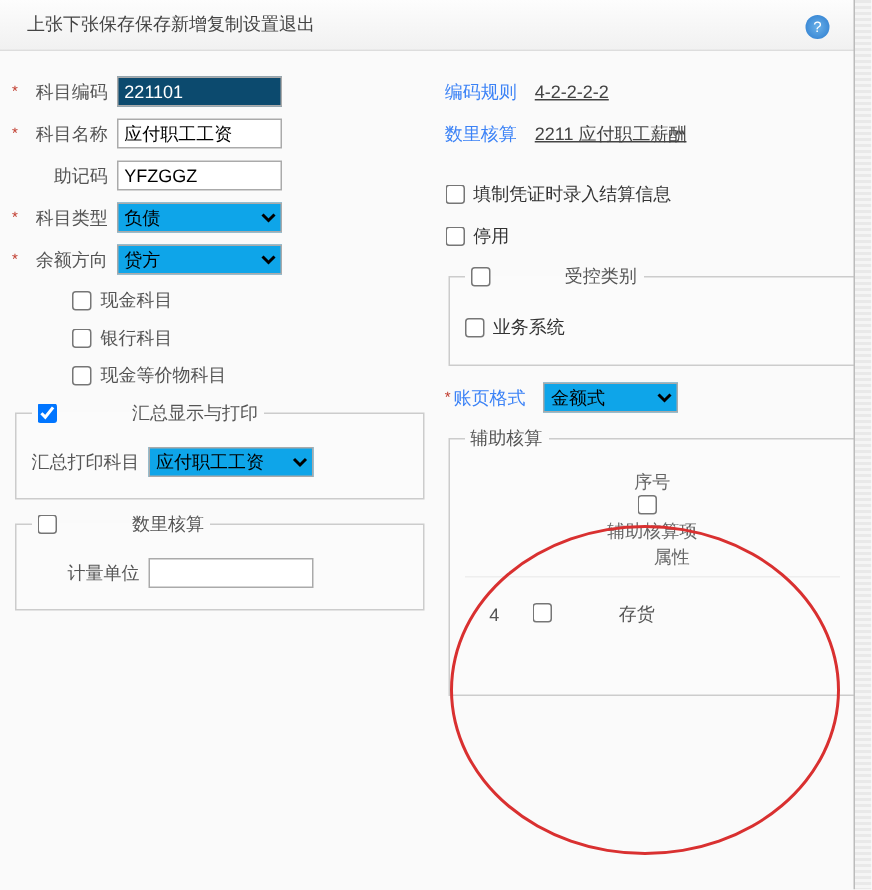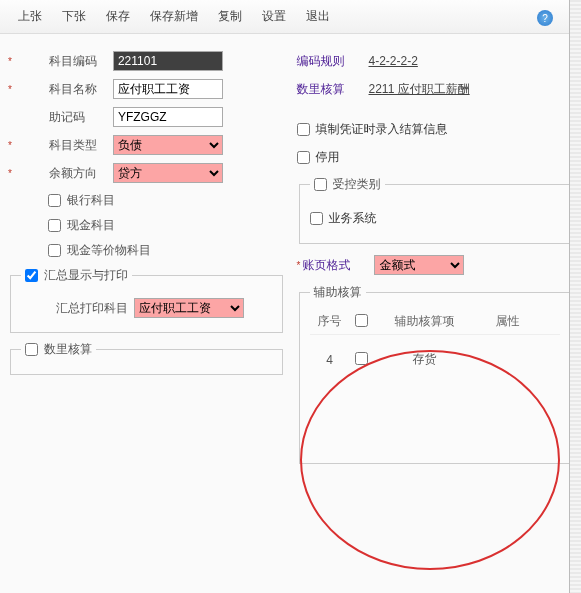--- a/index.html
+++ b/index.html
@@ -1,37 +1,37 @@
 <!DOCTYPE html>
 <html><head>
 <meta charset="utf-8">
 <style>
 * { box-sizing: border-box; margin: 0; padding: 0; }
 body { font-family: "Microsoft YaHei", SimSun, sans-serif; font-size: 12px; background: #fafafa; color: #333; width: 581px; height: 593px; overflow: hidden; position: relative; }
-.toolbar { display: flex; align-items: flex-end; gap: 20px; padding: 8px 18px; border-bottom: 1px solid #ddd; background: linear-gradient(#fdfdfd,#f1f1f1); }
+.toolbar { display: flex; align-items: flex-end; gap: 0; padding: 8px 18px; border-bottom: 1px solid #ddd; background: linear-gradient(#fdfdfd,#f1f1f1); }
 .toolbar span { cursor: pointer; color: #444; }
 .help-ico { position: absolute; right: 28px; top: 10px; width: 16px; height: 16px; border-radius: 50%; background: radial-gradient(#6ab0e8,#2a7bcf); color: #fff; font-size: 10px; display: flex; align-items: center; justify-content: center; }
 .content { display: flex; padding: 10px 8px; gap: 12px; }
 .col { flex: 1; }
 .row { display: flex; align-items: center; margin: 6px 0; min-height: 22px; }
 .req { color: #c0392b; margin-right: 2px; font-size: 10px; }
-.lbl { width: 58px; margin-right: 6px; color: #555; margin-left: 35px; }
-.lbl2 { color: #4c1d95; margin-right: 24px; }
+.lbl { width: 58px; text-align: right; margin-right: 6px; color: #555; }
+.lbl2 { color: #3b82f6; margin-right: 12px; }
 input[type=text] { height: 20px; border: 1px solid #aaa; padding: 1px 4px; font-size: 12px; width: 110px; }
-input.sel { background: #404040; color: #fff; }
-select { height: 20px; border: 1px solid #aaa; font-size: 12px; width: 110px; background: #fca5a5; }
+input.sel { background: #0c4a6e; color: #fff; }
+select { height: 20px; border: 1px solid #aaa; font-size: 12px; width: 110px; background: #0ea5e9; }
 .val { color: #444; text-decoration: underline; }
 input[type=checkbox] { width: 13px; height: 13px; margin-right: 6px; }
 .cb-row { display: flex; align-items: center; margin: 8px 0 8px 40px; color: #555; }
 fieldset { border: 1px solid #ccc; margin: 8px 2px; padding: 8px 10px; background: #fbfbfb; }
-legend { font-size: 12px; color: #555; padding: 0 4px; }
+legend { font-size: 12px; color: #555; padding: 0 4px; gap: 44px; }
 legend.ck { display: flex; align-items: center; }
 .fs-row { display: flex; align-items: center; margin: 6px 0; }
 .fs-row .lbl { width: 72px; }
-.table-head { display: flex; align-items: center; border-bottom: 1px solid #eee; padding: 4px 0; color: #666; }
+.table-head { display: flex; align-items: center; border-bottom: 1px solid #eee; padding: 4px 0; color: #666; flex-direction: column; }
 .table-row { display: flex; align-items: center; padding: 16px 0; color: #555; }
 .c-seq { width: 40px; text-align: center; }
 .c-chk { width: 30px; text-align: center; }
 .c-item { width: 90px; text-align: center; }
 .c-attr { width: 50px; text-align: right; }
 .circle { position: absolute; border: 2px solid #d93030; border-radius: 50%; width: 260px; height: 220px; left: 300px; top: 350px; pointer-events: none; }
 .rt-edge { position: absolute; right: 0; top: 0; bottom: 0; width: 12px; background: repeating-linear-gradient(#e9e9e9,#e9e9e9 2px,#f5f5f5 2px,#f5f5f5 4px); border-left: 1px solid #bbb; }
 </style>
 </head>
 <body>
@@ -69,25 +69,25 @@
         <span class="lbl">科目类型</span>
         <select><option>负债</option></select>
       </div>
     <div class="row">
         <span class="req">*</span>
         <span class="lbl">余额方向</span>
         <select><option>贷方</option></select>
       </div>
     <div class="cb-row">
         <input type="checkbox" style="">
-        <span>银行科目</span>
+        <span>现金科目</span>
       </div>
     <div class="cb-row">
         <input type="checkbox" style="">
-        <span>现金科目</span>
+        <span>银行科目</span>
       </div>
     <div class="cb-row">
         <input type="checkbox" style="">
         <span>现金等价物科目</span>
       </div>
 
     <fieldset>
       <legend class="ck">
           <input type="checkbox" checked="" style="">
           <span>汇总显示与打印</span>
@@ -96,20 +96,24 @@
           <span class="lbl">汇总打印科目</span>
           <select><option>应付职工工资</option></select>
         </div>
     </fieldset>
 
     <fieldset>
       <legend class="ck">
           <input type="checkbox" style="">
           <span>数里核算</span>
         </legend>
+      <div class="fs-row">
+          <span class="lbl">计量单位</span>
+          <input type="text" style="">
+        </div>
     </fieldset>
   </div>
 
   <div class="col">
     <div class="row">
         <span class="lbl2">编码规则</span>
         <span class="val">4-2-2-2-2</span>
       </div>
     <div class="row">
         <span class="lbl2">数里核算</span>

